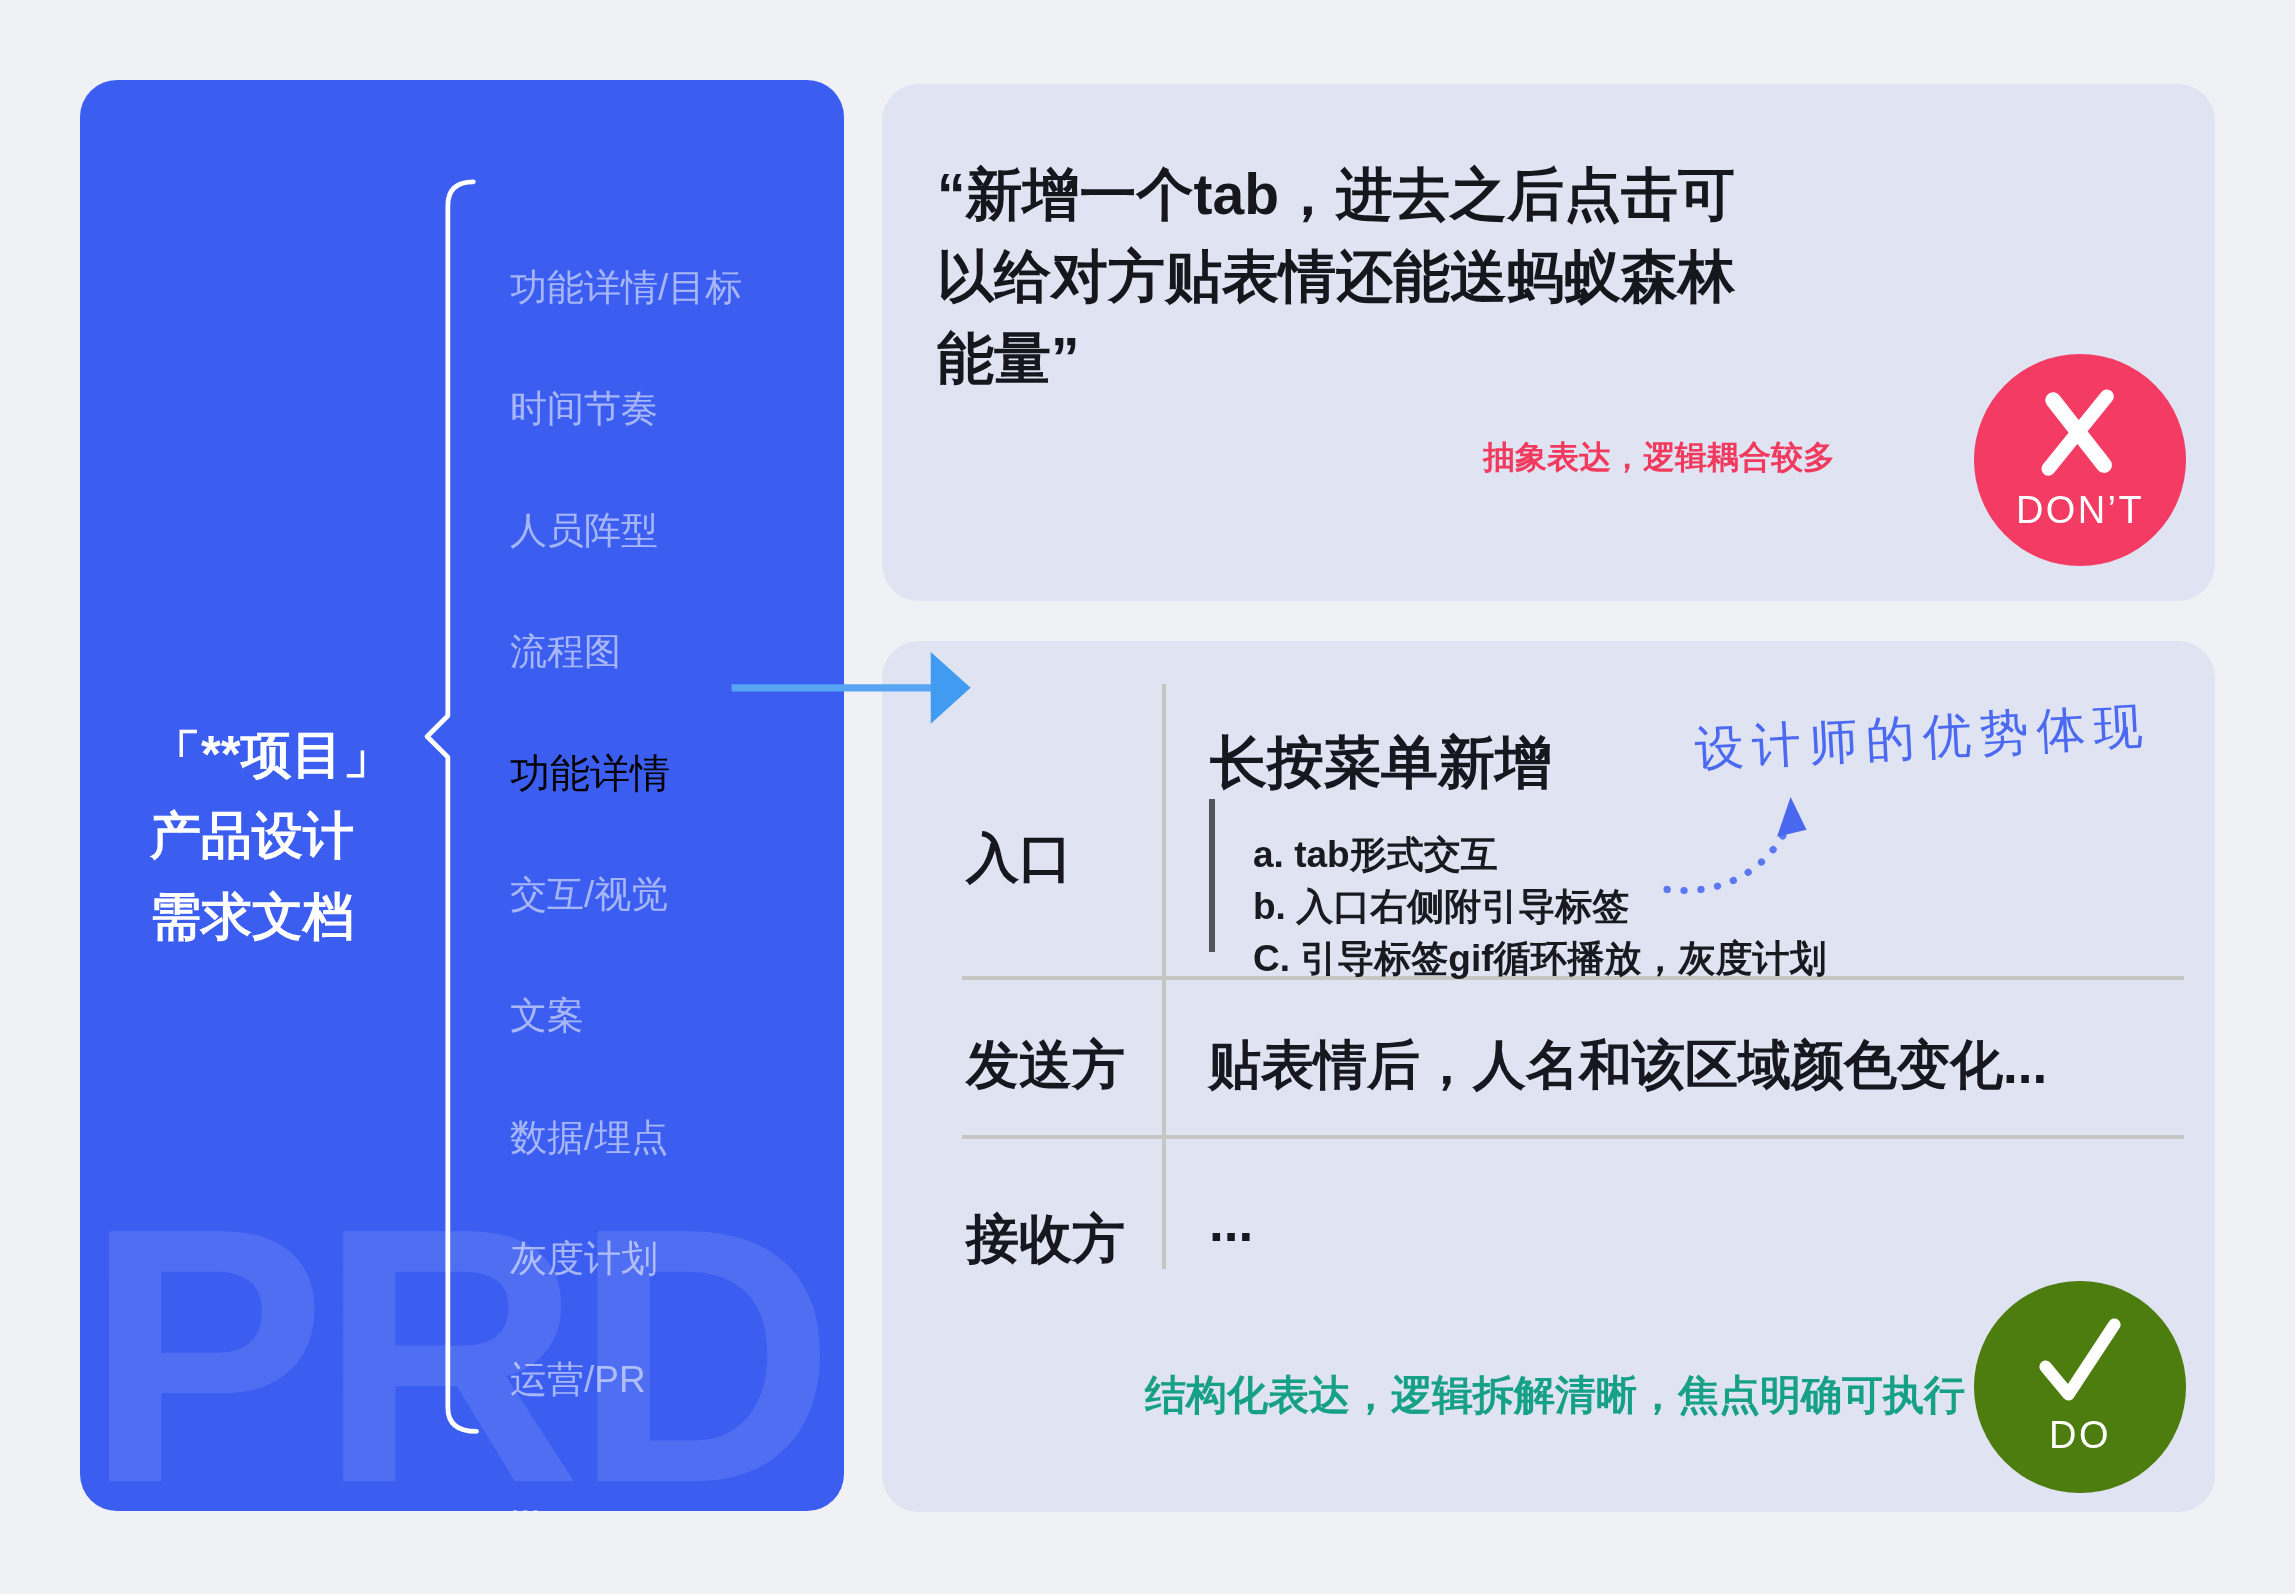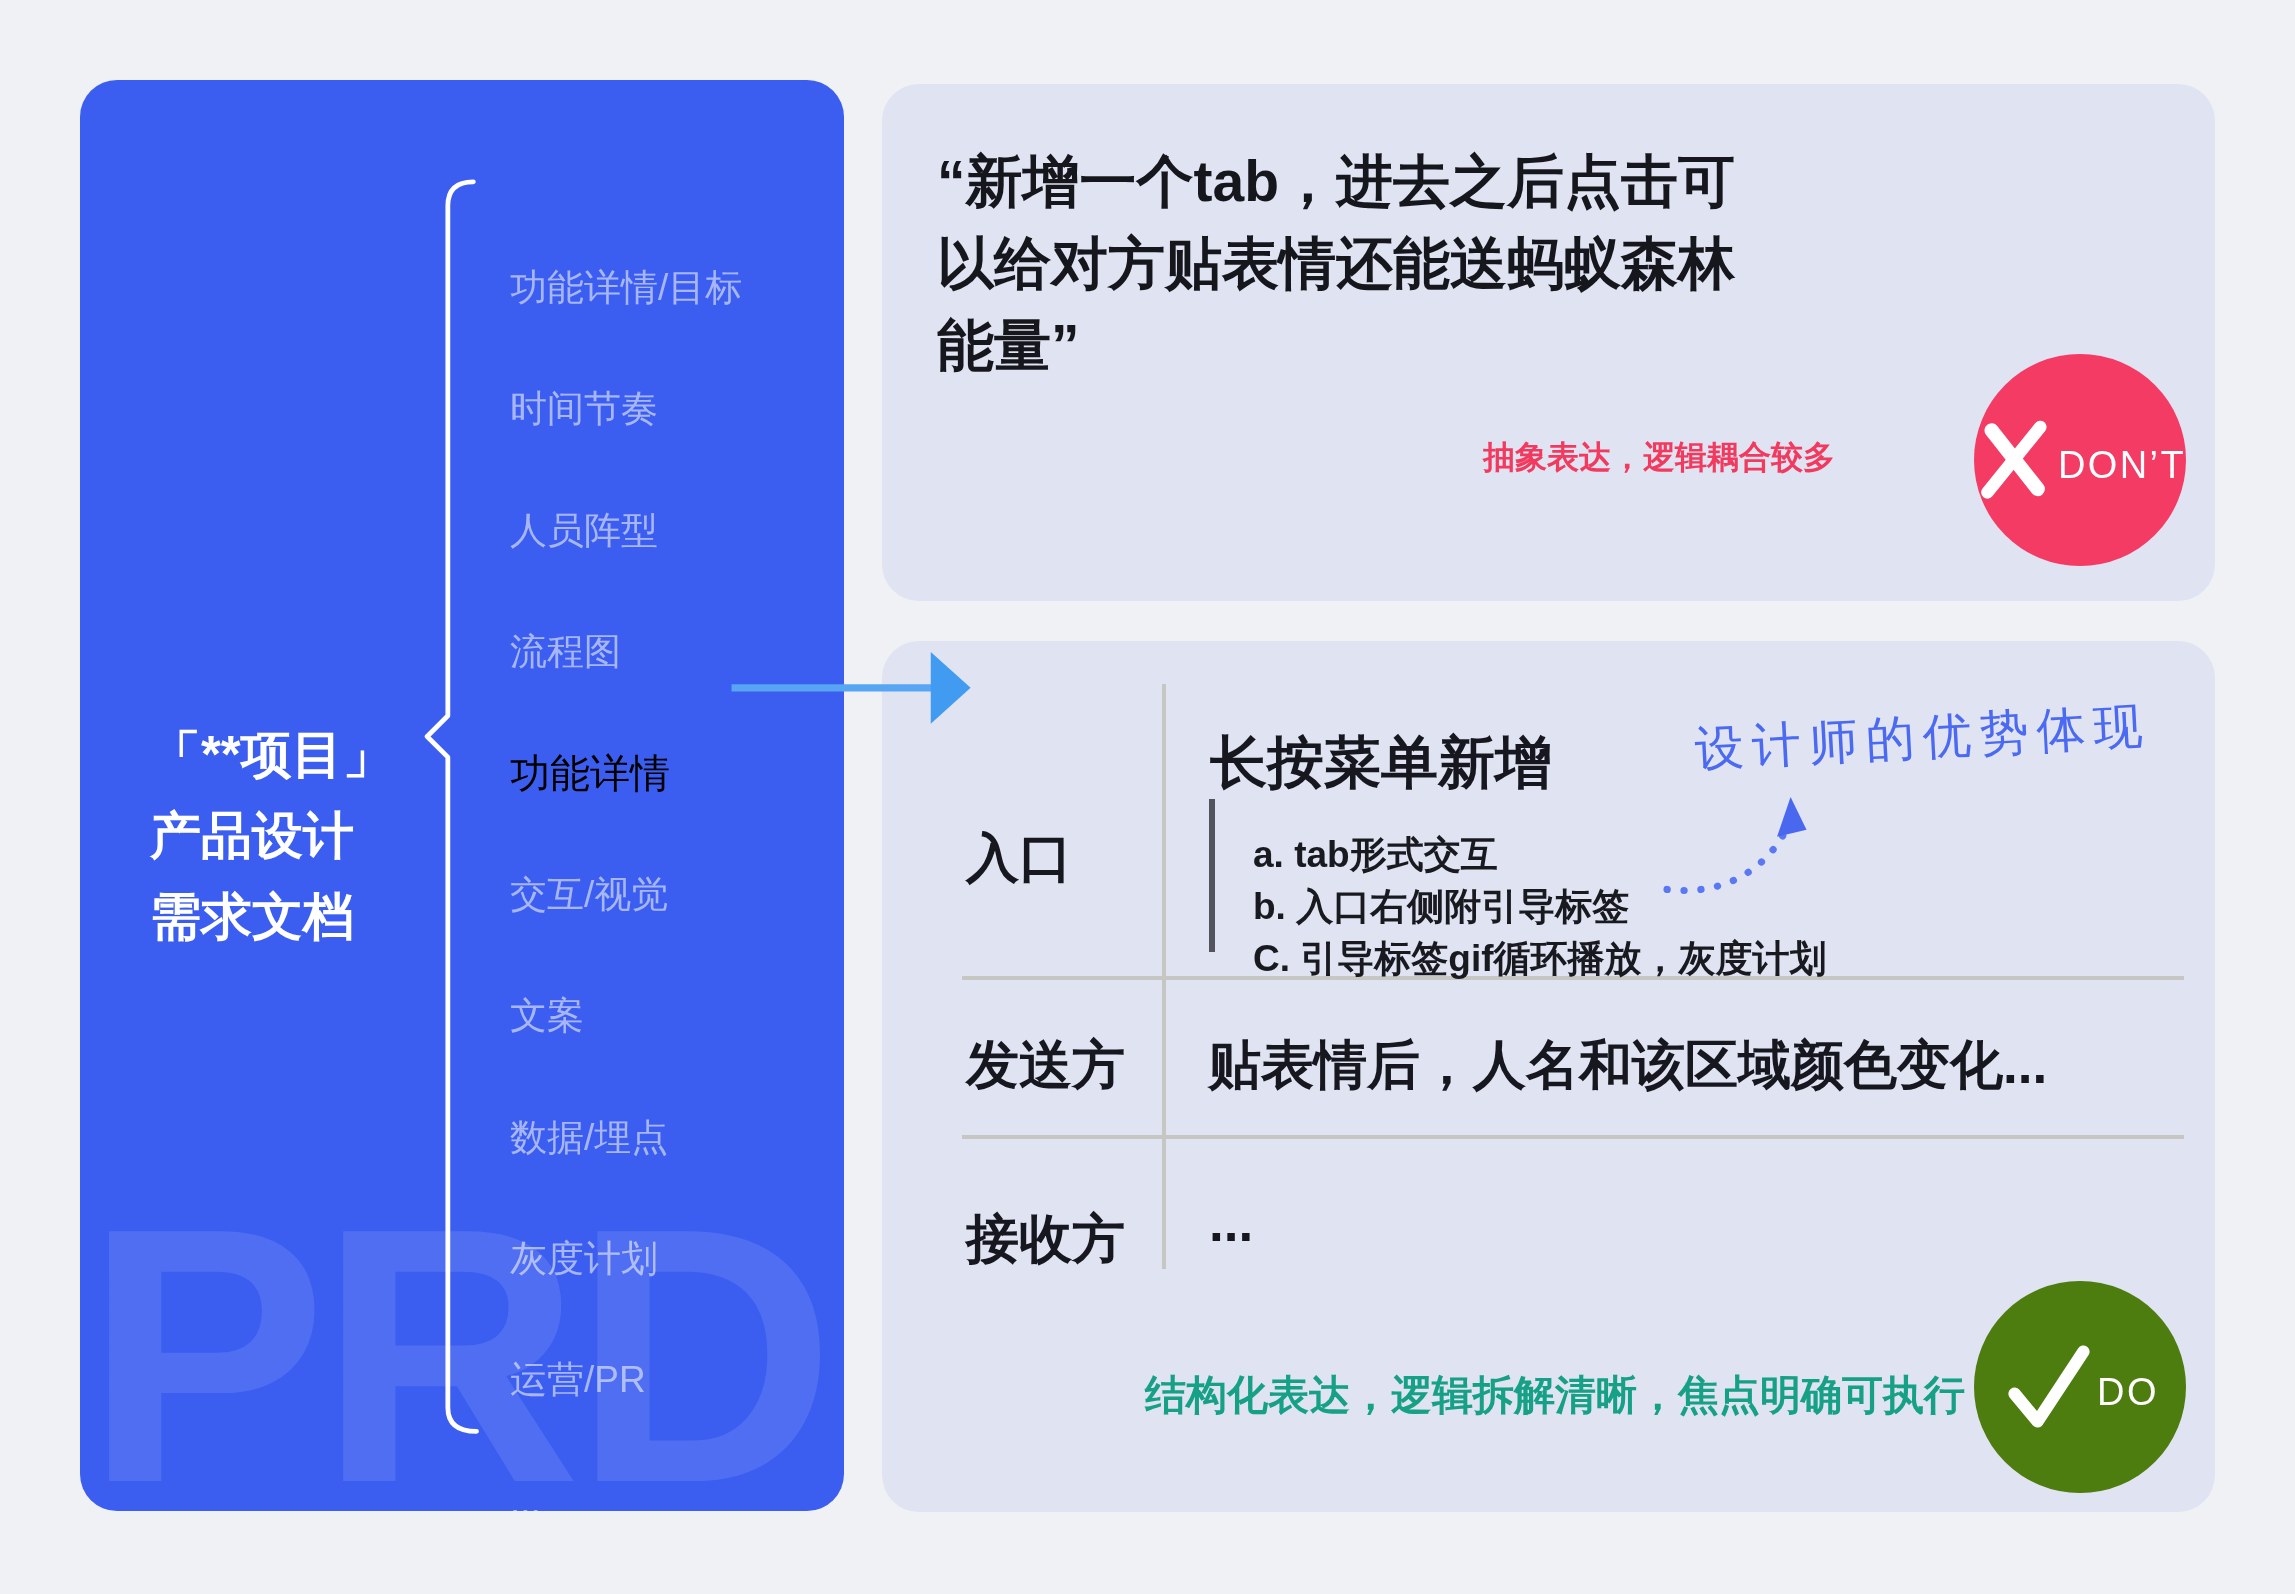--- a/index.html
+++ b/index.html
@@ -32,21 +32,21 @@
   .side-item.active{color:#000000;font-weight:400;font-size:40px;}
   
   .overlay{left:0;top:0;width:2295px;height:1594px;pointer-events:none;}
   
   .card{
     background:#dfe3f2;border-radius:37px;
   }
   .card-dont{left:882px;top:84px;width:1333px;height:517px;}
   .card-do{left:882px;top:641px;width:1333px;height:871px;}
   .quote{
-    left:937px;top:140px;
+    left:937px;top:153px;
     font-size:57px;line-height:82px;font-weight:700;color:#16161d;
     white-space:nowrap;
   }
   .note-red{
     left:1483px;top:436px;font-size:32px;font-weight:700;color:#f23a5f;white-space:nowrap;
   }
   .note-green{
     left:1145px;top:1368px;font-size:41px;font-weight:700;color:#16a085;white-space:nowrap;
   }
   .handwritten{
@@ -60,21 +60,21 @@
   .bullets{
     left:1253px;top:829px;font-size:37px;line-height:52px;font-weight:600;
     color:#191920;white-space:nowrap;
   }
   .row-content{font-size:53px;font-weight:700;color:#17171f;white-space:nowrap;}
   .vdiv{left:1162px;top:684px;width:4px;height:585px;background:#c6c7c3;}
   .hdiv{left:962px;width:1222px;height:4px;background:#c6c7c3;}
   
   .badge{
     width:212px;height:212px;border-radius:50%;
-    display:flex;flex-direction:row;align-items:center;justify-content:center;
+    display:flex;flex-direction:column;align-items:center;justify-content:center;
   }
   .badge-dont{left:1974px;top:354px;background:#f43b63;}
   .badge-do{left:1974px;top:1281px;background:#4d7c0f;}
   .badge-label{
     color:#ffffff;font-size:38px;font-weight:400;letter-spacing:2.4px;margin-top:11px;
   }
 </style>
 </head>
 <body>
 

